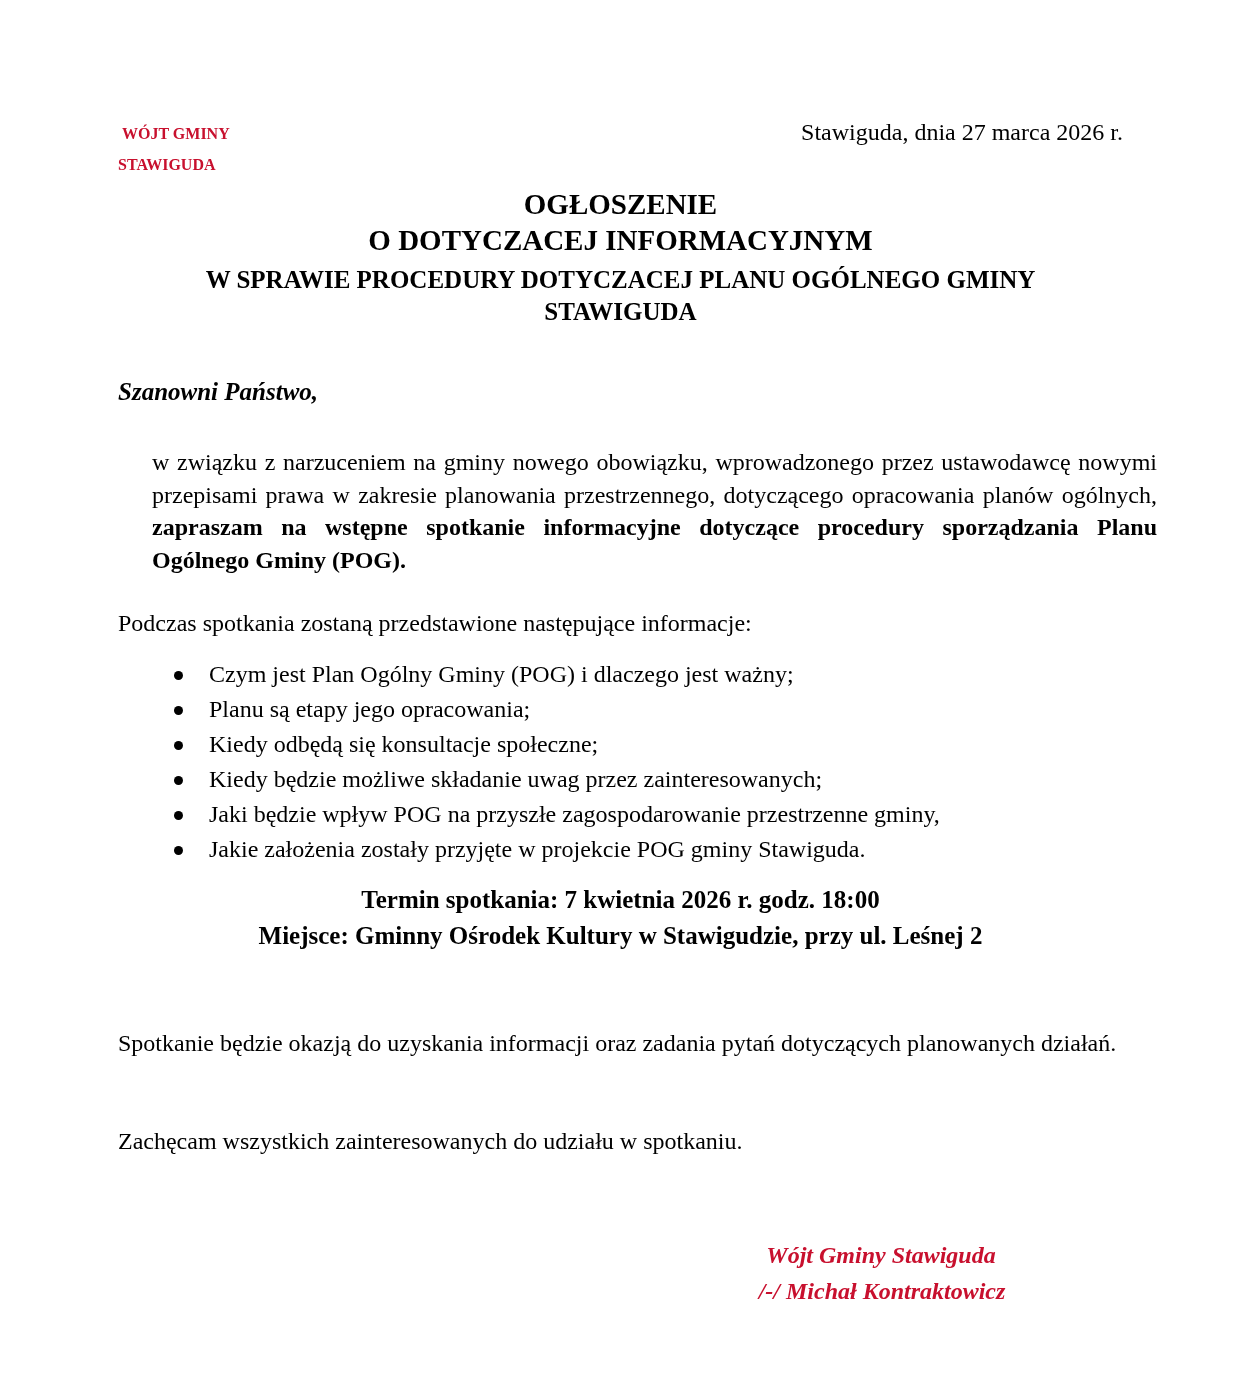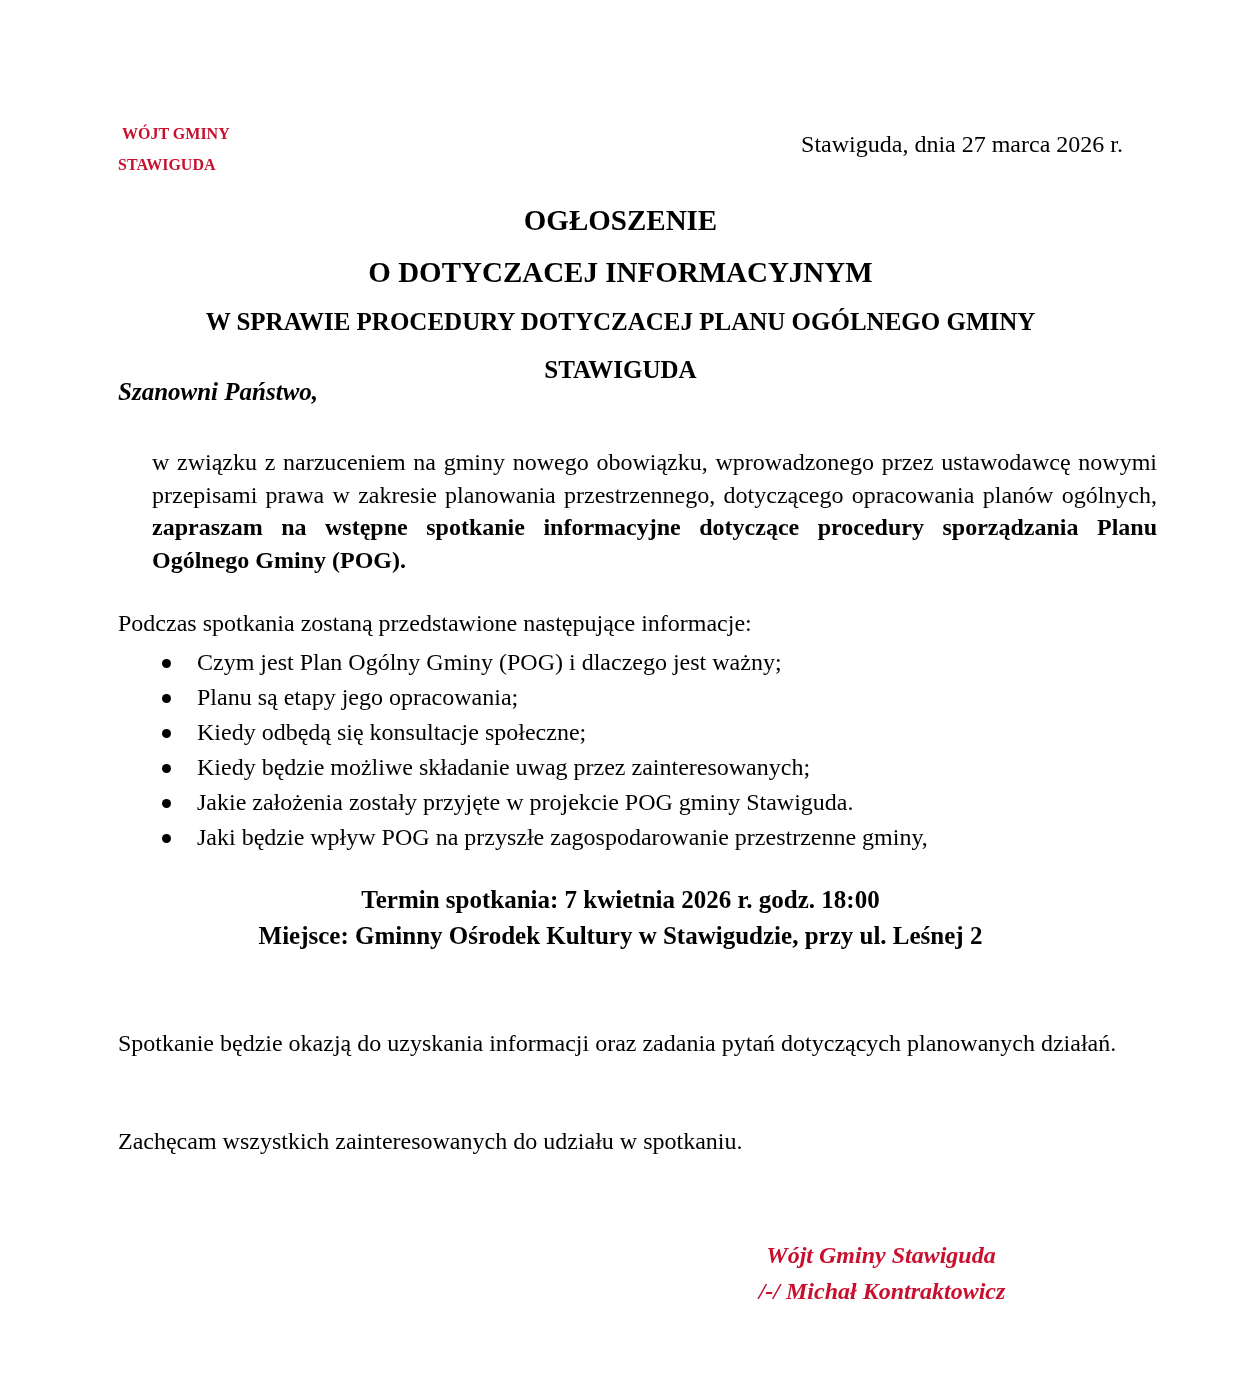--- a/index.html
+++ b/index.html
@@ -23,37 +23,37 @@
       color: #c8102e;
       font-weight: bold;
       font-size: 16px;
       line-height: 31px;
     }
     .header-left .l1 { display: block; padding-left: 4px; }
     .header-left .l2 { display: block; }
 
     .header-right {
       right: 118px;
-      top: 129px;
+      top: 117px;
       font-size: 24px;
       line-height: 30px;
       text-align: right;
     }
 
     .title-block {
       left: 118px;
       width: 1005px;
       top: 186px;
       text-align: center;
       font-weight: bold;
     }
     .title-main {
       font-size: 29px;
       line-height: 36px;
-      margin: 16px;
+      margin: 0;
     }
     .title-sub {
       font-size: 25px;
       line-height: 32px;
       margin: 6px 0 0 0;
     }
 
     .greeting {
       left: 118px;
       top: 376px;
@@ -78,21 +78,21 @@
     .list-intro {
       left: 118px;
       top: 607px;
       font-size: 24px;
       line-height: 32px;
     }
 
     .info-list {
       left: 118px;
       top: 641px;
-      margin: 4px;
+      margin: 16px;
       padding: 0;
       list-style: none;
       font-size: 24px;
     }
     .info-list li {
       position: relative;
       padding-left: 75px;
       height: 35px;
       line-height: 35px;
     }
@@ -161,22 +161,22 @@
 
 <p class="abs body-para p1"><span>w związku z narzuceniem na gminy nowego obowiązku, wprowadzonego przez ustawodawcę nowymi przepisami prawa w zakresie planowania przestrzennego, dotyczącego opracowania planów ogólnych, </span><b>zapraszam na wstępne spotkanie informacyjne dotyczące procedury sporządzania Planu Ogólnego Gminy (POG).</b></p>
 
 <div class="abs list-intro">Podczas spotkania zostaną przedstawione następujące informacje:</div>
 
 <ul class="abs info-list">
   <li><span class="bullet"></span><span>Czym jest Plan Ogólny Gminy (POG) i dlaczego jest ważny;</span></li>
   <li><span class="bullet"></span><span>Planu są etapy jego opracowania;</span></li>
   <li><span class="bullet"></span><span>Kiedy odbędą się konsultacje społeczne;</span></li>
   <li><span class="bullet"></span><span>Kiedy będzie możliwe składanie uwag przez zainteresowanych;</span></li>
+  <li><span class="bullet"></span><span>Jaki będzie wpływ POG na przyszłe zagospodarowanie przestrzenne gminy,</span></li>
   <li><span class="bullet"></span><span>Jakie założenia zostały przyjęte w projekcie POG gminy Stawiguda.</span></li>
-  <li><span class="bullet"></span><span>Jaki będzie wpływ POG na przyszłe zagospodarowanie przestrzenne gminy,</span></li>
 </ul>
 
 <div class="abs meeting-block">
   <div>Termin spotkania: 7 kwietnia 2026 r. godz. 18:00</div>
   <div>Miejsce: Gminny Ośrodek Kultury w Stawigudzie, przy ul. Leśnej 2</div>
 </div>
 
 <p class="abs body-para p2">Spotkanie będzie okazją do uzyskania informacji oraz zadania pytań dotyczących planowanych działań.</p>
 
 <div class="abs p3">Zachęcam wszystkich zainteresowanych do udziału w spotkaniu.</div>

